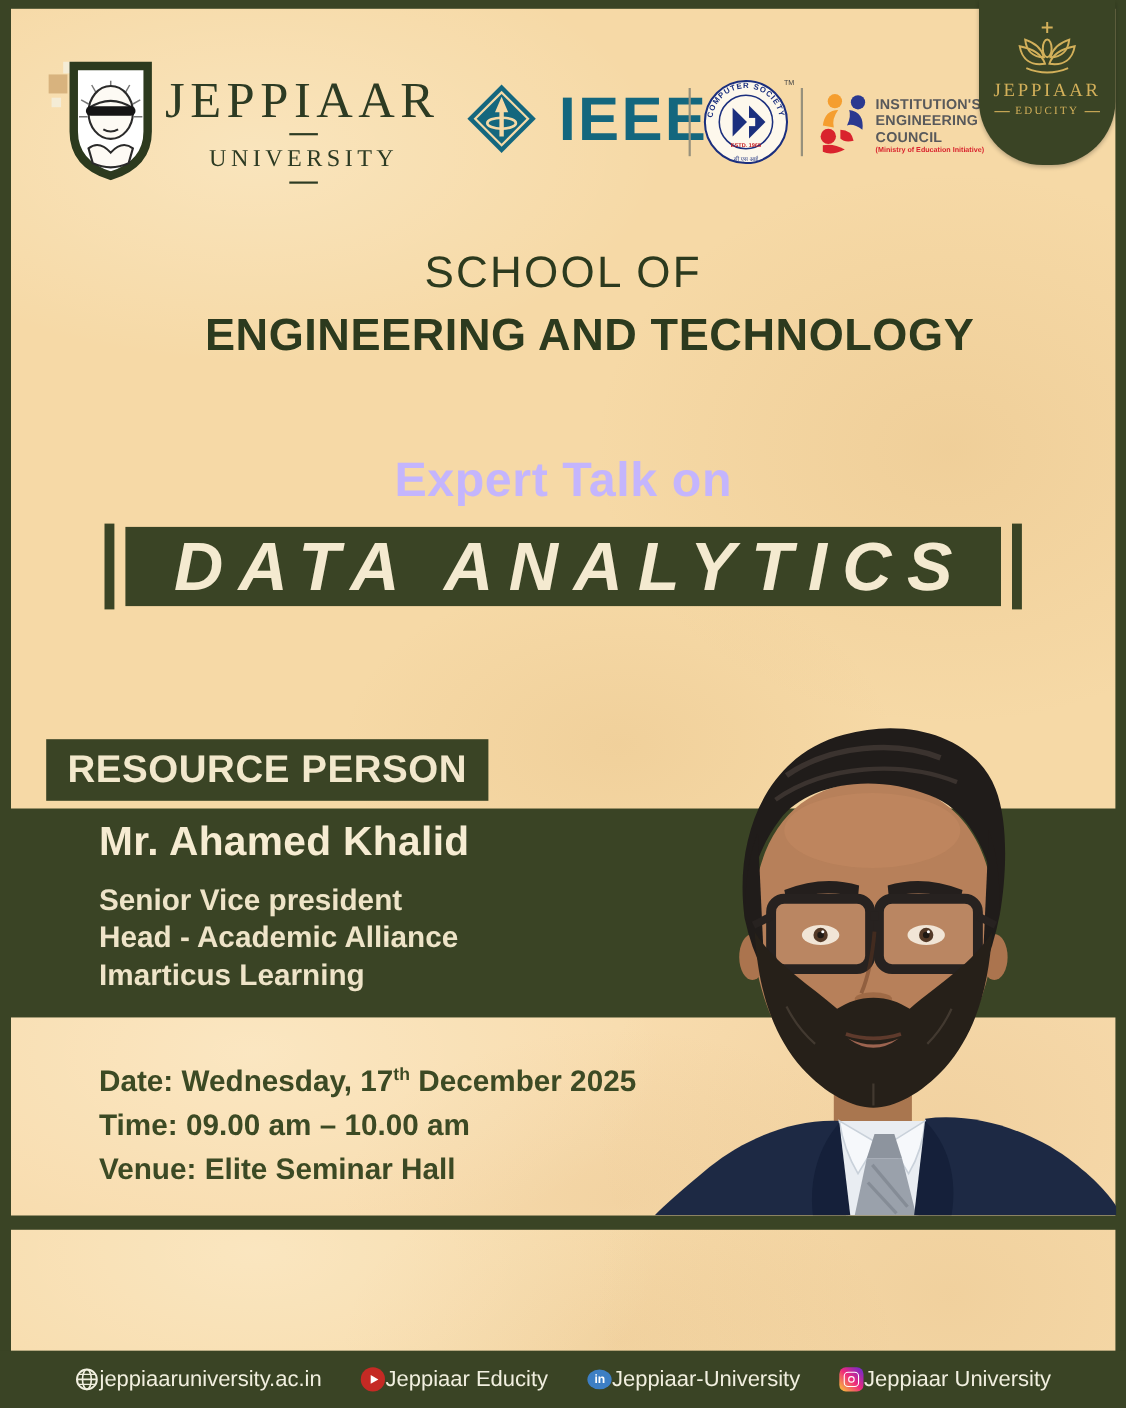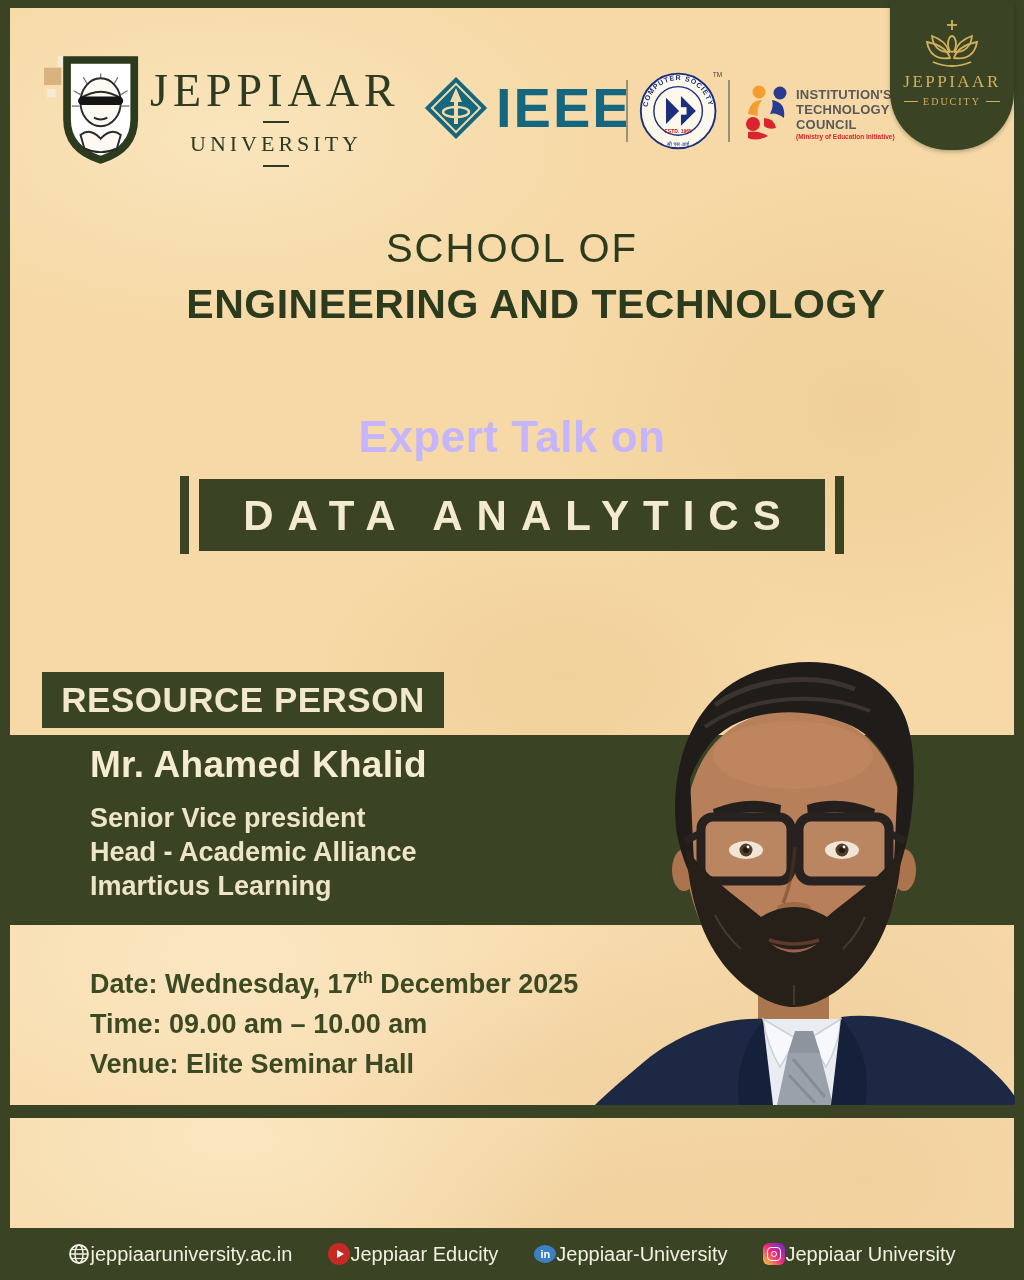--- a/index.html
+++ b/index.html
@@ -16,21 +16,21 @@
   .paper-bottom{left:10px;top:1118px;width:1004px;height:110px;background-color:#f7dbab;}
 
   
   .shield-logo{position:absolute;left:44px;top:52px;width:96px;height:112px;}
   .univ-text{position:absolute;left:150px;top:64px;width:250px;color:#2d3b23;}
   .univ-name{font-family:"Liberation Serif",serif;font-size:46px;letter-spacing:5px;font-weight:500;}
   .univ-sub{display:flex;align-items:center;gap:8px;margin-top:4px;margin-left:2px;flex-direction:column;}
   .univ-sub .dash{width:26px;height:2px;background:#2d3b23;}
   .univ-sub .sub-label{font-family:"Liberation Serif",serif;font-size:22px;letter-spacing:4px;color:#2d3b23;}
 
-  .ieee-block{position:absolute;left:424px;top:76px;display:flex;align-items:center;gap:8px;}
+  .ieee-block{position:absolute;left:424px;top:76px;display:flex;align-items:center;gap:20px;}
   .ieee-word{font-size:56px;font-weight:800;color:#14677e;letter-spacing:2px;line-height:64px;}
 
   .logo-divider{position:absolute;top:80px;width:2px;height:62px;background:#97917c;}
   .div1{left:626px;} .div2{left:728px;}
 
   .csi-block{position:absolute;left:638px;top:68px;width:84px;height:84px;}
 
   .iic-block{position:absolute;left:742px;top:84px;display:flex;align-items:center;gap:6px;}
   .iic-text .l{font-size:13px;font-weight:700;color:#58595b;line-height:15px;letter-spacing:0.2px;}
   .iic-text .tag{font-size:6.5px;font-weight:700;color:#d9232d;margin-top:1px;}
@@ -46,21 +46,21 @@
   .school{position:absolute;left:10px;top:226px;width:1004px;text-align:center;color:#2c3a1e;}
   .school-l1{font-size:40px;font-weight:400;letter-spacing:2px;}
   .school-l2{font-size:41px;font-weight:800;letter-spacing:0.5px;margin-top:10px;margin-left:48px;}
 
   .pretitle{position:absolute;left:10px;top:412px;width:1004px;text-align:center;
             font-size:44px;font-weight:700;color:#c4b5fd;letter-spacing:0.5px;}
 
   .banner-row{position:absolute;left:0;top:476px;width:1024px;display:flex;justify-content:center;align-items:center;gap:10px;}
   .banner-bar{width:9px;height:78px;background:#3a4425;}
   .banner{background:#3a4425;height:72px;line-height:74px;padding:0 30px 0 44px;
-          font-size:42px;font-weight:800;letter-spacing:14px;color:#f4ead0;}
+          font-size:62px;font-weight:800;letter-spacing:14px;color:#f4ead0;font-style:italic;}
 
   
   .resource-box{position:absolute;left:42px;top:672px;width:402px;height:56px;background:#3a4425;
                 display:flex;align-items:center;justify-content:center;}
   .resource-label{font-size:35px;font-weight:700;color:#f2e8cc;letter-spacing:0.5px;}
 
   .speaker{position:absolute;left:90px;top:744px;color:#f6ecd2;}
   .speaker-name{font-size:37px;font-weight:800;letter-spacing:0.3px;}
   .speaker-roles{margin-top:15px;font-size:27px;line-height:34px;color:#eee4c8;font-weight:700;}
 
@@ -161,21 +161,21 @@
       <circle cx="17" cy="8" r="6.5" fill="#f59e2f"></circle>
       <path d="M6,30 Q8,16 20,16 Q14,24 16,32 Z" fill="#f59e2f"></path>
       <circle cx="38" cy="9" r="6.5" fill="#2b3990"></circle>
       <path d="M30,16 Q44,18 42,34 Q34,28 28,30 Q32,22 30,16 Z" fill="#2b3990"></path>
       <circle cx="11" cy="40" r="7" fill="#d9232d"></circle>
       <path d="M6,48 Q16,46 26,52 Q14,58 6,54 Z" fill="#d9232d"></path>
       <path d="M22,34 Q32,34 34,44 Q26,46 22,42 Z" fill="#d9232d"></path>
     </svg>
     <div class="iic-text">
       <div class="l">INSTITUTION'S</div>
-      <div class="l">TECHNOLOGY</div>
+      <div class="l">ENGINEERING</div>
       <div class="l">COUNCIL</div>
       <div class="tag">(Ministry of Education Initiative)</div>
     </div>
   </div>
 
   <div class="educity-badge">
     <svg width="58" height="52" viewBox="0 0 58 52" style="margin-top:18px">
       <g stroke="#d3b05a" stroke-width="1.8" fill="none">
         <line x1="29" y1="2" x2="29" y2="12"></line>
           <line x1="24" y1="7" x2="34" y2="7"></line>

